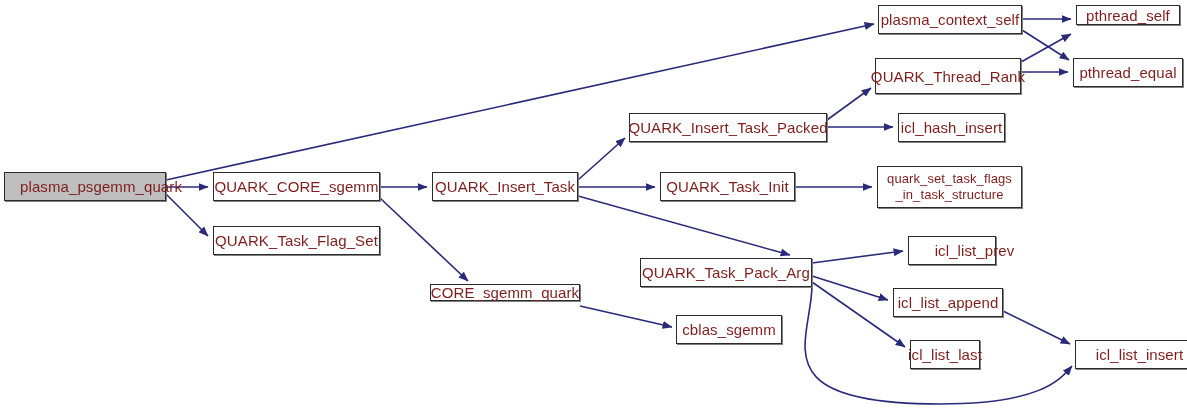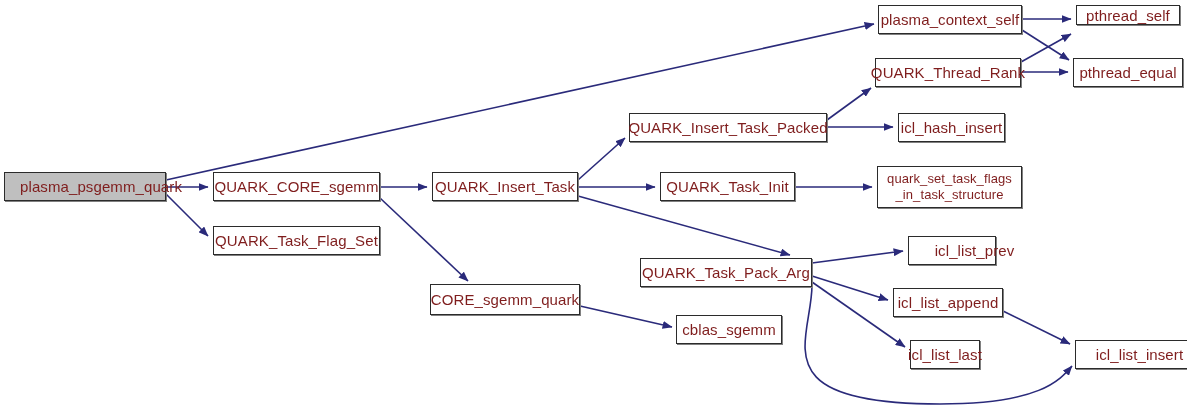--- a/index.html
+++ b/index.html
@@ -83,27 +83,27 @@
         <path d="M1021,72 L1068,72" fill="none" stroke="#2a2a7a" stroke-width="1.6" marker-end="url(#arrowhead)"></path>
         <path d="M1003,311 L1070,344" fill="none" stroke="#2a2a7a" stroke-width="1.6" marker-end="url(#arrowhead)"></path>
       </g>
   </svg>
 
   <div id="nodes">
       <div class="node highlight" style="left: 4px; top: 172px; width: 162px; height: 29px; padding-left: 32px;"><span class="node-label">plasma_psgemm_quark</span></div>
       <div class="node" style="left: 213px; top: 172px; width: 167px; height: 29px;"><span class="node-label">QUARK_CORE_sgemm</span></div>
       <div class="node" style="left: 213px; top: 226px; width: 167px; height: 29px;"><span class="node-label">QUARK_Task_Flag_Set</span></div>
       <div class="node" style="left: 432px; top: 172px; width: 146px; height: 29px;"><span class="node-label">QUARK_Insert_Task</span></div>
-      <div class="node" style="left: 430px; top: 284px; width: 150px; height: 31px;"><span class="node-label">CORE_sgemm_quark</span></div>
+      <div class="node" style="left: 430px; top: 284px; width: 150px; height: 17px;"><span class="node-label">CORE_sgemm_quark</span></div>
       <div class="node" style="left: 629px; top: 113px; width: 198px; height: 29px;"><span class="node-label">QUARK_Insert_Task_Packed</span></div>
       <div class="node" style="left: 660px; top: 172px; width: 135px; height: 29px;"><span class="node-label">QUARK_Task_Init</span></div>
       <div class="node" style="left: 640px; top: 258px; width: 172px; height: 29px;"><span class="node-label">QUARK_Task_Pack_Arg</span></div>
       <div class="node" style="left: 676px; top: 315px; width: 106px; height: 29px;"><span class="node-label">cblas_sgemm</span></div>
       <div class="node" style="left: 878px; top: 5px; width: 144px; height: 29px;"><span class="node-label">plasma_context_self</span></div>
-      <div class="node" style="left: 875px; top: 58px; width: 146px; height: 29px;"><span class="node-label">QUARK_Thread_Rank</span></div>
+      <div class="node" style="left: 875px; top: 58px; width: 146px; height: 36px;"><span class="node-label">QUARK_Thread_Rank</span></div>
       <div class="node" style="left: 898px; top: 113px; width: 107px; height: 29px;"><span class="node-label">icl_hash_insert</span></div>
       <div class="node" style="left: 877px; top: 166px; width: 145px; height: 42px;"><span class="node-label" style="font-size: 13px; line-height: 16px;">quark_set_task_flags
 _in_task_structure</span></div>
       <div class="node" style="left: 908px; top: 236px; width: 88px; height: 29px; padding-left: 45px;"><span class="node-label">icl_list_prev</span></div>
       <div class="node" style="left: 893px; top: 288px; width: 110px; height: 29px;"><span class="node-label">icl_list_append</span></div>
       <div class="node" style="left: 910px; top: 340px; width: 70px; height: 29px;"><span class="node-label">icl_list_last</span></div>
       <div class="node" style="left: 1076px; top: 5px; width: 104px; height: 20px;"><span class="node-label">pthread_self</span></div>
       <div class="node" style="left: 1073px; top: 58px; width: 110px; height: 29px;"><span class="node-label">pthread_equal</span></div>
       <div class="node" style="left: 1075px; top: 340px; width: 129px; height: 29px;"><span class="node-label">icl_list_insert</span></div>
     </div>

